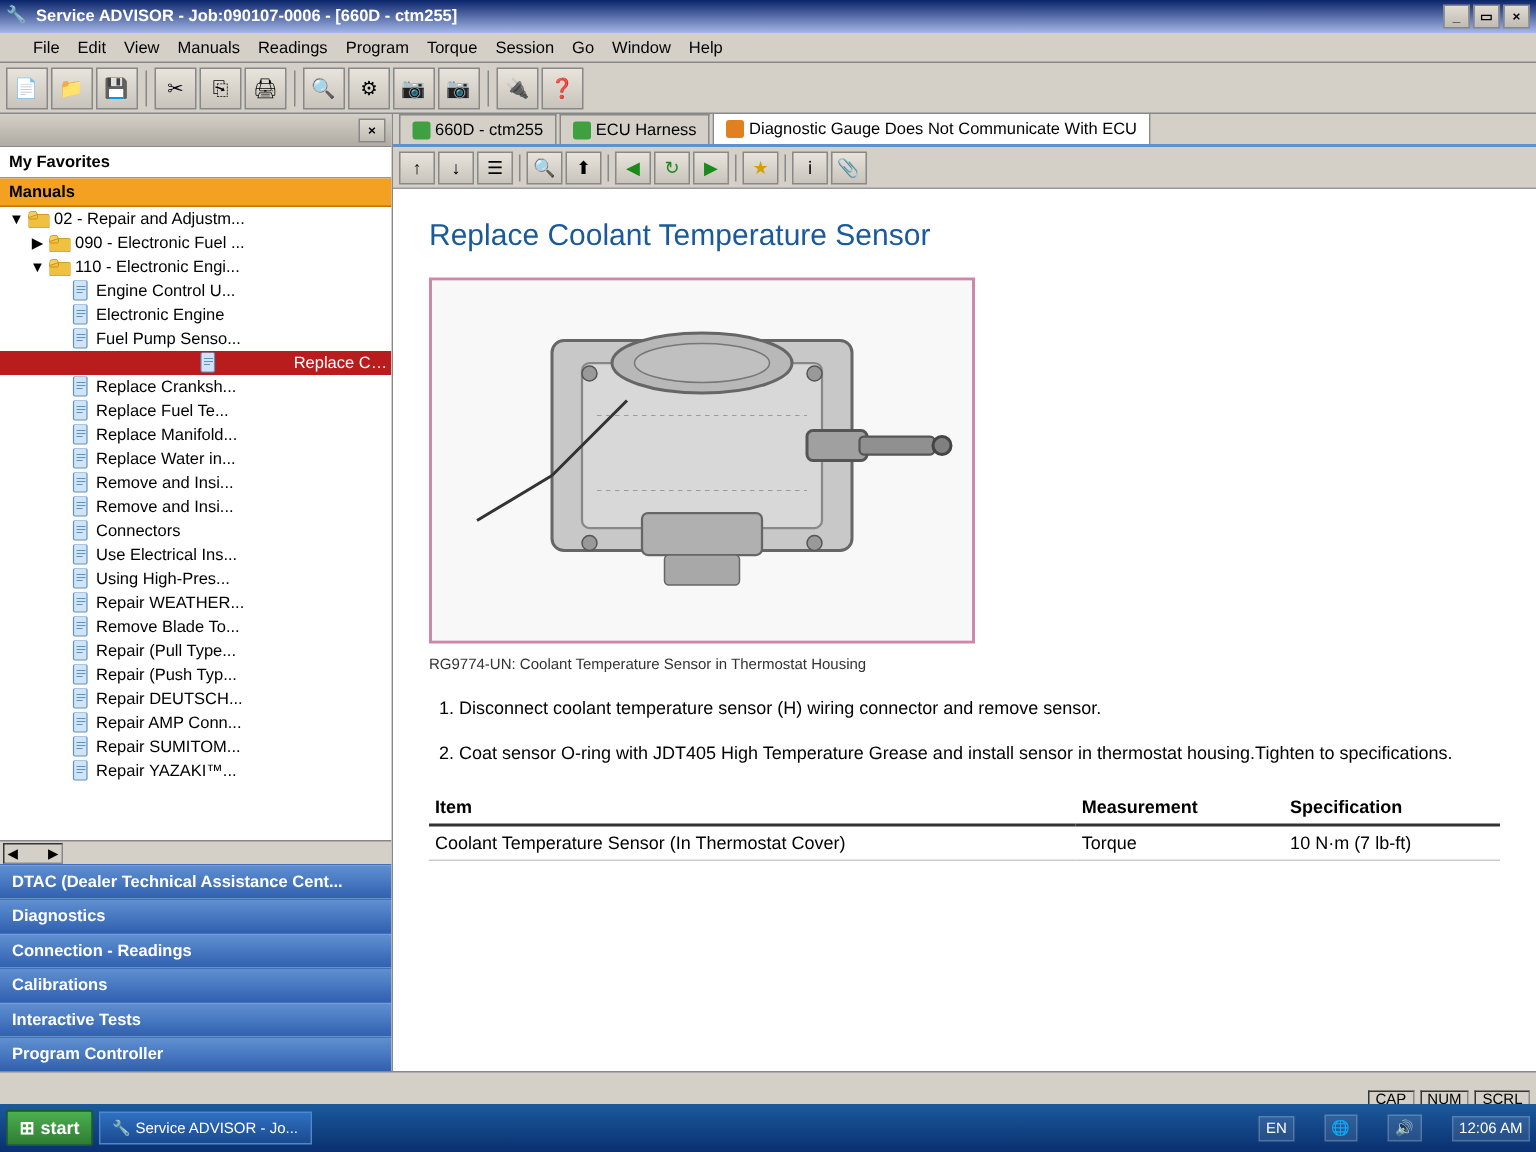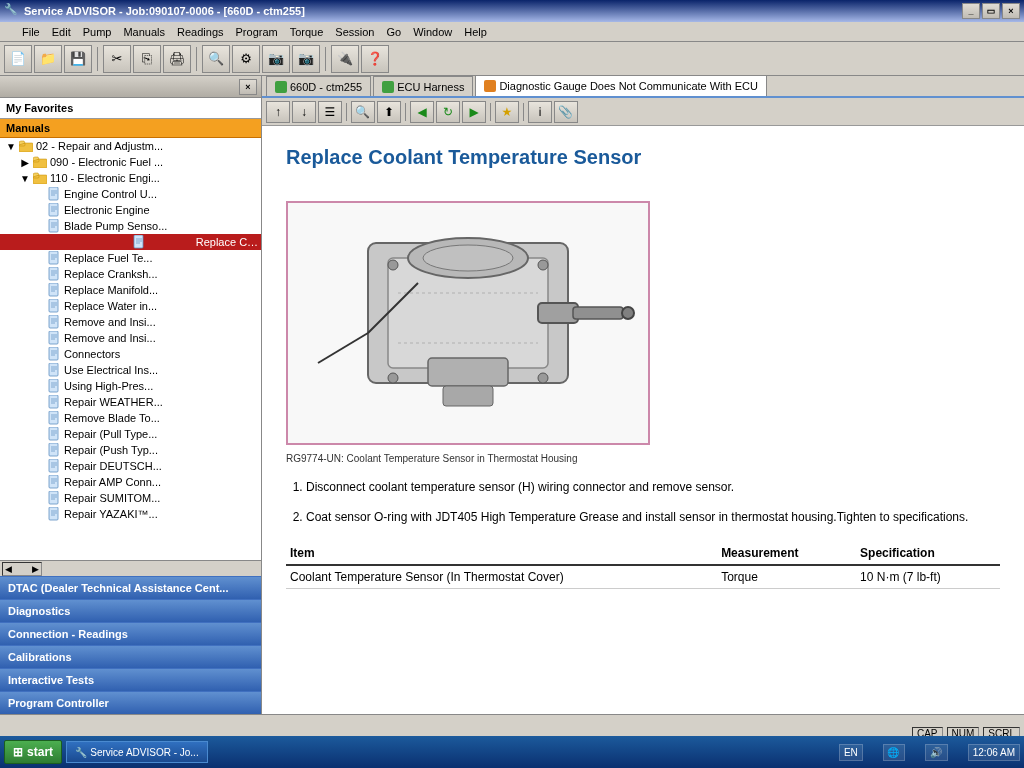--- a/index.html
+++ b/index.html
@@ -223,22 +223,22 @@
     #content-area {
       flex: 1;
       overflow-y: auto;
       padding: 20px 24px;
       background: #fff;
     }
 
     #content-area h1 {
       color: #1a5a9a;
       font-size: 20px;
-      font-weight: bold;
-      margin-bottom: 32px;
+      font-weight: normal;
+      margin-bottom: 16px;
     }
 
     .diagram-container {
       border: 2px solid #cc88aa;
       display: inline-block;
       margin-bottom: 6px;
     }
 
     .diagram-svg {
       display: block;
@@ -363,21 +363,21 @@
   <div class="window-controls">
     <div class="win-btn">_</div>
     <div class="win-btn">▭</div>
     <div class="win-btn">×</div>
   </div>
 </div>
 
 <div id="menu-bar">
     <div class="menu-item">File</div>
     <div class="menu-item">Edit</div>
-    <div class="menu-item">Pump</div>
+    <div class="menu-item">View</div>
     <div class="menu-item">Manuals</div>
     <div class="menu-item">Readings</div>
     <div class="menu-item">Program</div>
     <div class="menu-item">Torque</div>
     <div class="menu-item">Session</div>
     <div class="menu-item">Go</div>
     <div class="menu-item">Window</div>
     <div class="menu-item">Help</div>
   </div>
 
@@ -477,21 +477,21 @@
           <span class="tree-indent" style="width: 32px; display: inline-block;"></span>
           <span class="tree-expand"> </span>
           <span class="tree-icon">
             <svg width="12" height="14" viewBox="0 0 12 14">
               <rect x="1" y="0" width="9" height="13" rx="1" fill="#d0e4f8" stroke="#6090c0" stroke-width="0.8"></rect>
               <line x1="3" y1="4" x2="9" y2="4" stroke="#6090c0" stroke-width="0.7"></line>
               <line x1="3" y1="6" x2="9" y2="6" stroke="#6090c0" stroke-width="0.7"></line>
               <line x1="3" y1="8" x2="7" y2="8" stroke="#6090c0" stroke-width="0.7"></line>
             </svg>
           </span>
-          <span style="font-size: 11px; overflow: hidden; text-overflow: ellipsis;">Blade Pump Senso...</span>
+          <span style="font-size: 11px; overflow: hidden; text-overflow: ellipsis;">Fuel Pump Senso...</span>
         </div>
         <div class="tree-item selected">
           <span class="tree-indent" style="width: 32px; display: inline-block;"></span>
           <span class="tree-expand"> </span>
           <span class="tree-icon">
             <svg width="12" height="14" viewBox="0 0 12 14">
               <rect x="1" y="0" width="9" height="13" rx="1" fill="#d0e4f8" stroke="#6090c0" stroke-width="0.8"></rect>
               <line x1="3" y1="4" x2="9" y2="4" stroke="#6090c0" stroke-width="0.7"></line>
               <line x1="3" y1="6" x2="9" y2="6" stroke="#6090c0" stroke-width="0.7"></line>
               <line x1="3" y1="8" x2="7" y2="8" stroke="#6090c0" stroke-width="0.7"></line>
@@ -503,34 +503,34 @@
           <span class="tree-indent" style="width: 32px; display: inline-block;"></span>
           <span class="tree-expand"> </span>
           <span class="tree-icon">
             <svg width="12" height="14" viewBox="0 0 12 14">
               <rect x="1" y="0" width="9" height="13" rx="1" fill="#d0e4f8" stroke="#6090c0" stroke-width="0.8"></rect>
               <line x1="3" y1="4" x2="9" y2="4" stroke="#6090c0" stroke-width="0.7"></line>
               <line x1="3" y1="6" x2="9" y2="6" stroke="#6090c0" stroke-width="0.7"></line>
               <line x1="3" y1="8" x2="7" y2="8" stroke="#6090c0" stroke-width="0.7"></line>
             </svg>
           </span>
+          <span style="font-size: 11px; overflow: hidden; text-overflow: ellipsis;">Replace Cranksh...</span>
+        </div>
+        <div class="tree-item">
+          <span class="tree-indent" style="width: 32px; display: inline-block;"></span>
+          <span class="tree-expand"> </span>
+          <span class="tree-icon">
+            <svg width="12" height="14" viewBox="0 0 12 14">
+              <rect x="1" y="0" width="9" height="13" rx="1" fill="#d0e4f8" stroke="#6090c0" stroke-width="0.8"></rect>
+              <line x1="3" y1="4" x2="9" y2="4" stroke="#6090c0" stroke-width="0.7"></line>
+              <line x1="3" y1="6" x2="9" y2="6" stroke="#6090c0" stroke-width="0.7"></line>
+              <line x1="3" y1="8" x2="7" y2="8" stroke="#6090c0" stroke-width="0.7"></line>
+            </svg>
+          </span>
           <span style="font-size: 11px; overflow: hidden; text-overflow: ellipsis;">Replace Fuel Te...</span>
-        </div>
-        <div class="tree-item">
-          <span class="tree-indent" style="width: 32px; display: inline-block;"></span>
-          <span class="tree-expand"> </span>
-          <span class="tree-icon">
-            <svg width="12" height="14" viewBox="0 0 12 14">
-              <rect x="1" y="0" width="9" height="13" rx="1" fill="#d0e4f8" stroke="#6090c0" stroke-width="0.8"></rect>
-              <line x1="3" y1="4" x2="9" y2="4" stroke="#6090c0" stroke-width="0.7"></line>
-              <line x1="3" y1="6" x2="9" y2="6" stroke="#6090c0" stroke-width="0.7"></line>
-              <line x1="3" y1="8" x2="7" y2="8" stroke="#6090c0" stroke-width="0.7"></line>
-            </svg>
-          </span>
-          <span style="font-size: 11px; overflow: hidden; text-overflow: ellipsis;">Replace Cranksh...</span>
         </div>
         <div class="tree-item">
           <span class="tree-indent" style="width: 32px; display: inline-block;"></span>
           <span class="tree-expand"> </span>
           <span class="tree-icon">
             <svg width="12" height="14" viewBox="0 0 12 14">
               <rect x="1" y="0" width="9" height="13" rx="1" fill="#d0e4f8" stroke="#6090c0" stroke-width="0.8"></rect>
               <line x1="3" y1="4" x2="9" y2="4" stroke="#6090c0" stroke-width="0.7"></line>
               <line x1="3" y1="6" x2="9" y2="6" stroke="#6090c0" stroke-width="0.7"></line>
               <line x1="3" y1="8" x2="7" y2="8" stroke="#6090c0" stroke-width="0.7"></line>

